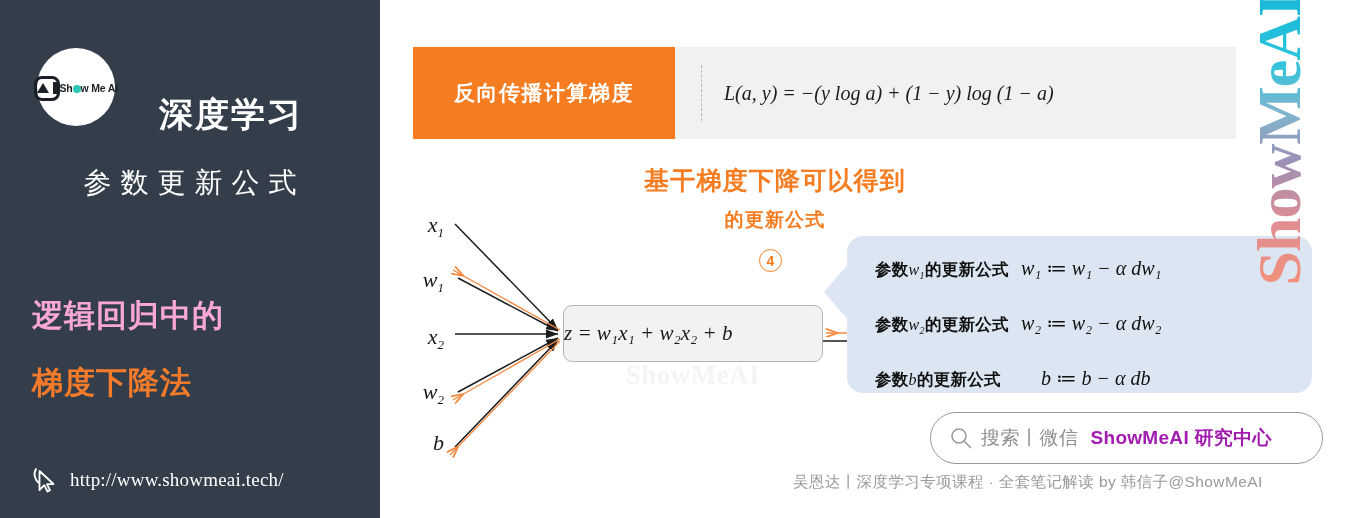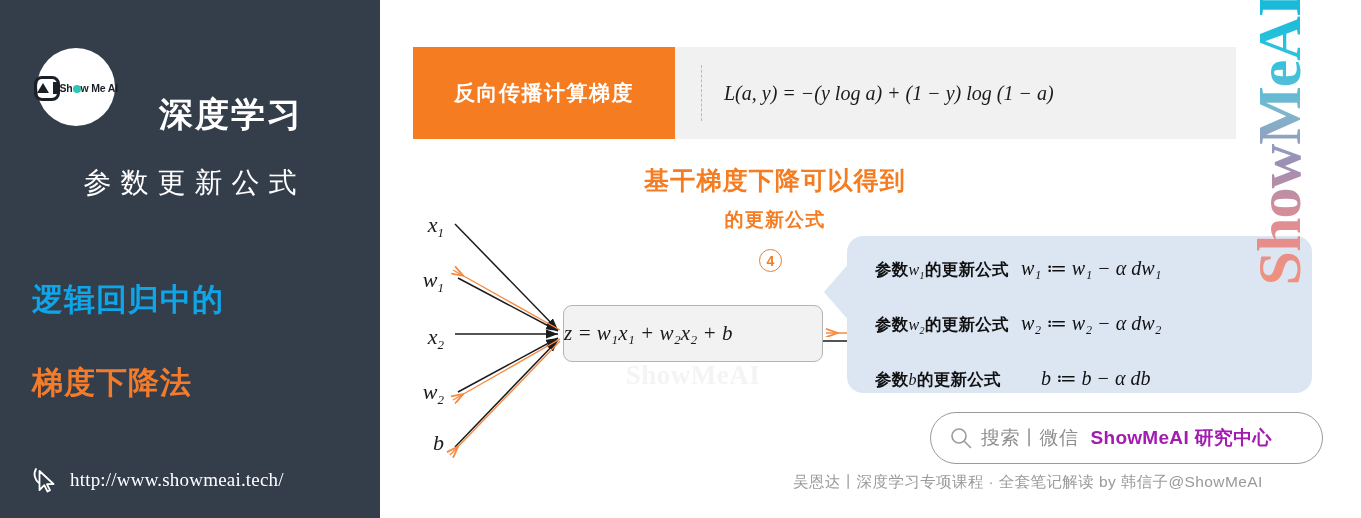--- a/index.html
+++ b/index.html
@@ -94,24 +94,24 @@
     width: 380px;
     text-align: center;
     font-size: 28px;
     font-weight: 500;
     color: #ffffff;
     letter-spacing: 9px;
     padding-left: 9px;
   }
   .side-sub1 {
     position: absolute;
-    left: 32px; top: 279px;
+    left: 32px; top: 295px;
     font-size: 31px;
     font-weight: bold;
-    color: #0ea5e9;
+    color: #f9a8d4;
     letter-spacing: 1px;
   }
   .side-sub2 {
     position: absolute;
     left: 32px; top: 362px;
     font-size: 31px;
     font-weight: bold;
     color: #F47B2A;
     letter-spacing: 1px;
   }

